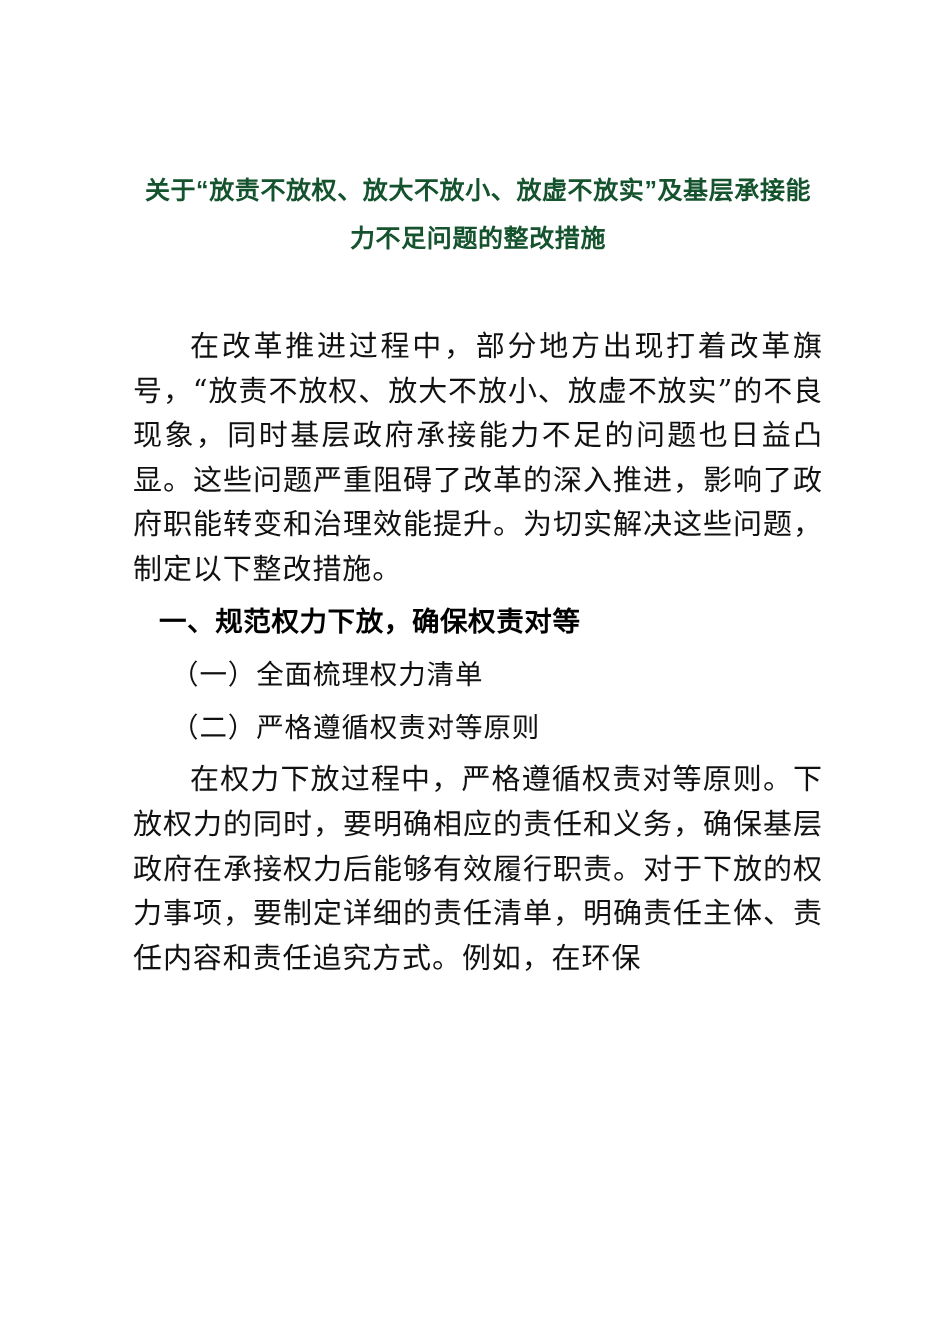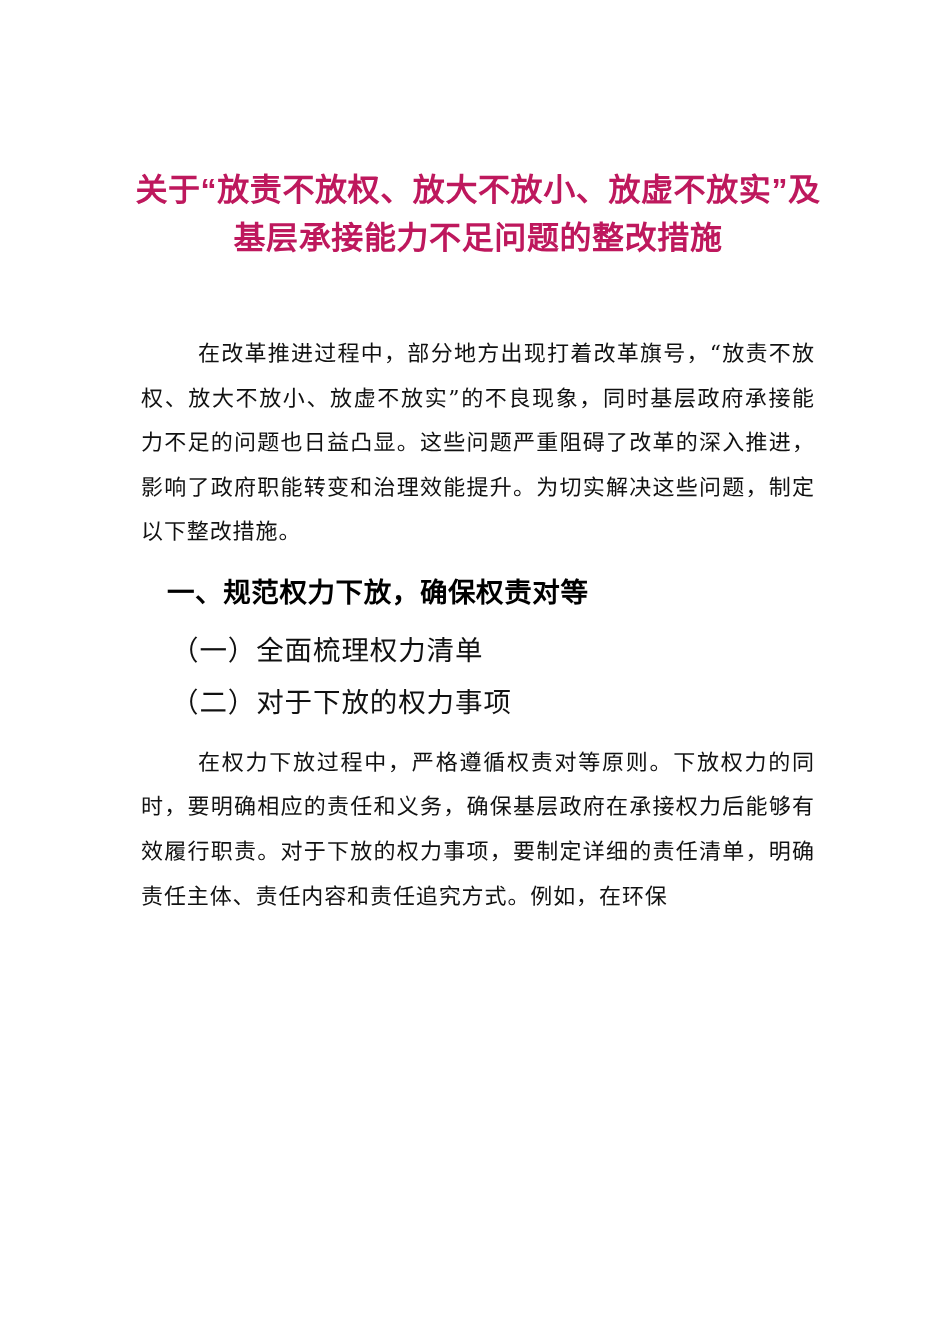--- a/index.html
+++ b/index.html
@@ -23,59 +23,59 @@
     position: absolute;
     left: 125px;
     top: 0;
     width: 706px;
   }
 
   
   .doc-title {
     font-family: "Liberation Sans", "DejaVu Sans", sans-serif;
     font-weight: 700;
-    font-size: 32px;
+    font-size: 25px;
     line-height: 48px;
-    color: #be185d;
+    color: #14532d;
     text-align: center;
     letter-spacing: 0.6px;
     margin: 0;
     padding-top: 166px;
     padding-left: 8px;
     padding-right: 8px;
     word-break: break-all;
   }
 
   
   .title-gap {
     height: 54px;
   }
 
   
   .para {
     font-family: "DejaVu Serif", "Liberation Serif", serif;
-    font-size: 22px;
+    font-size: 29px;
     line-height: 44.6px;
     color: #111111;
     text-align: justify;
     text-justify: inter-ideograph;
-    margin: 16px;
+    margin: 8px;
     letter-spacing: 0.9px;
     word-break: break-all;
     text-indent: 57px;
   }
 
   
   .heading-1 {
     font-family: "Liberation Sans", "DejaVu Sans", sans-serif;
     font-weight: 700;
     font-size: 27.5px;
     line-height: 44.6px;
     color: #000000;
-    margin: 12px;
+    margin: 4px;
     letter-spacing: 0.6px;
     text-indent: 30px;
     word-break: break-all;
   }
 
   
   .heading-2 {
     font-family: "DejaVu Serif", "Liberation Serif", serif;
     font-size: 27.5px;
     line-height: 44.6px;
@@ -101,21 +101,21 @@
 
     <div class="title-gap"></div>
 
     <p class="para">在改革推进过程中，部分地方出现打着改革旗号，“放责不放权、放大不放小、放虚不放实”的不良现象，同时基层政府承接能力不足的问题也日益凸显。这些问题严重阻碍了改革的深入推进，影响了政府职能转变和治理效能提升。为切实解决这些问题，制定以下整改措施。</p>
 
     <p class="heading-1">一、规范权力下放，确保权责对等</p>
 
     <p class="heading-2">（一）全面梳理权力清单</p>
 
 
-    <p class="heading-2">（二）对于下放的权力事项</p>
+    <p class="heading-2">（二）严格遵循权责对等原则</p>
 
     <p class="para">在权力下放过程中，严格遵循权责对等原则。下放权力的同时，要明确相应的责任和义务，确保基层政府在承接权力后能够有效履行职责。对于下放的权力事项，要制定详细的责任清单，明确责任主体、责任内容和责任追究方式。例如，在环保</p>
 
     <div class="trailing-space"></div>
 
   </div>
 
 </div>
 
 </body></html>

